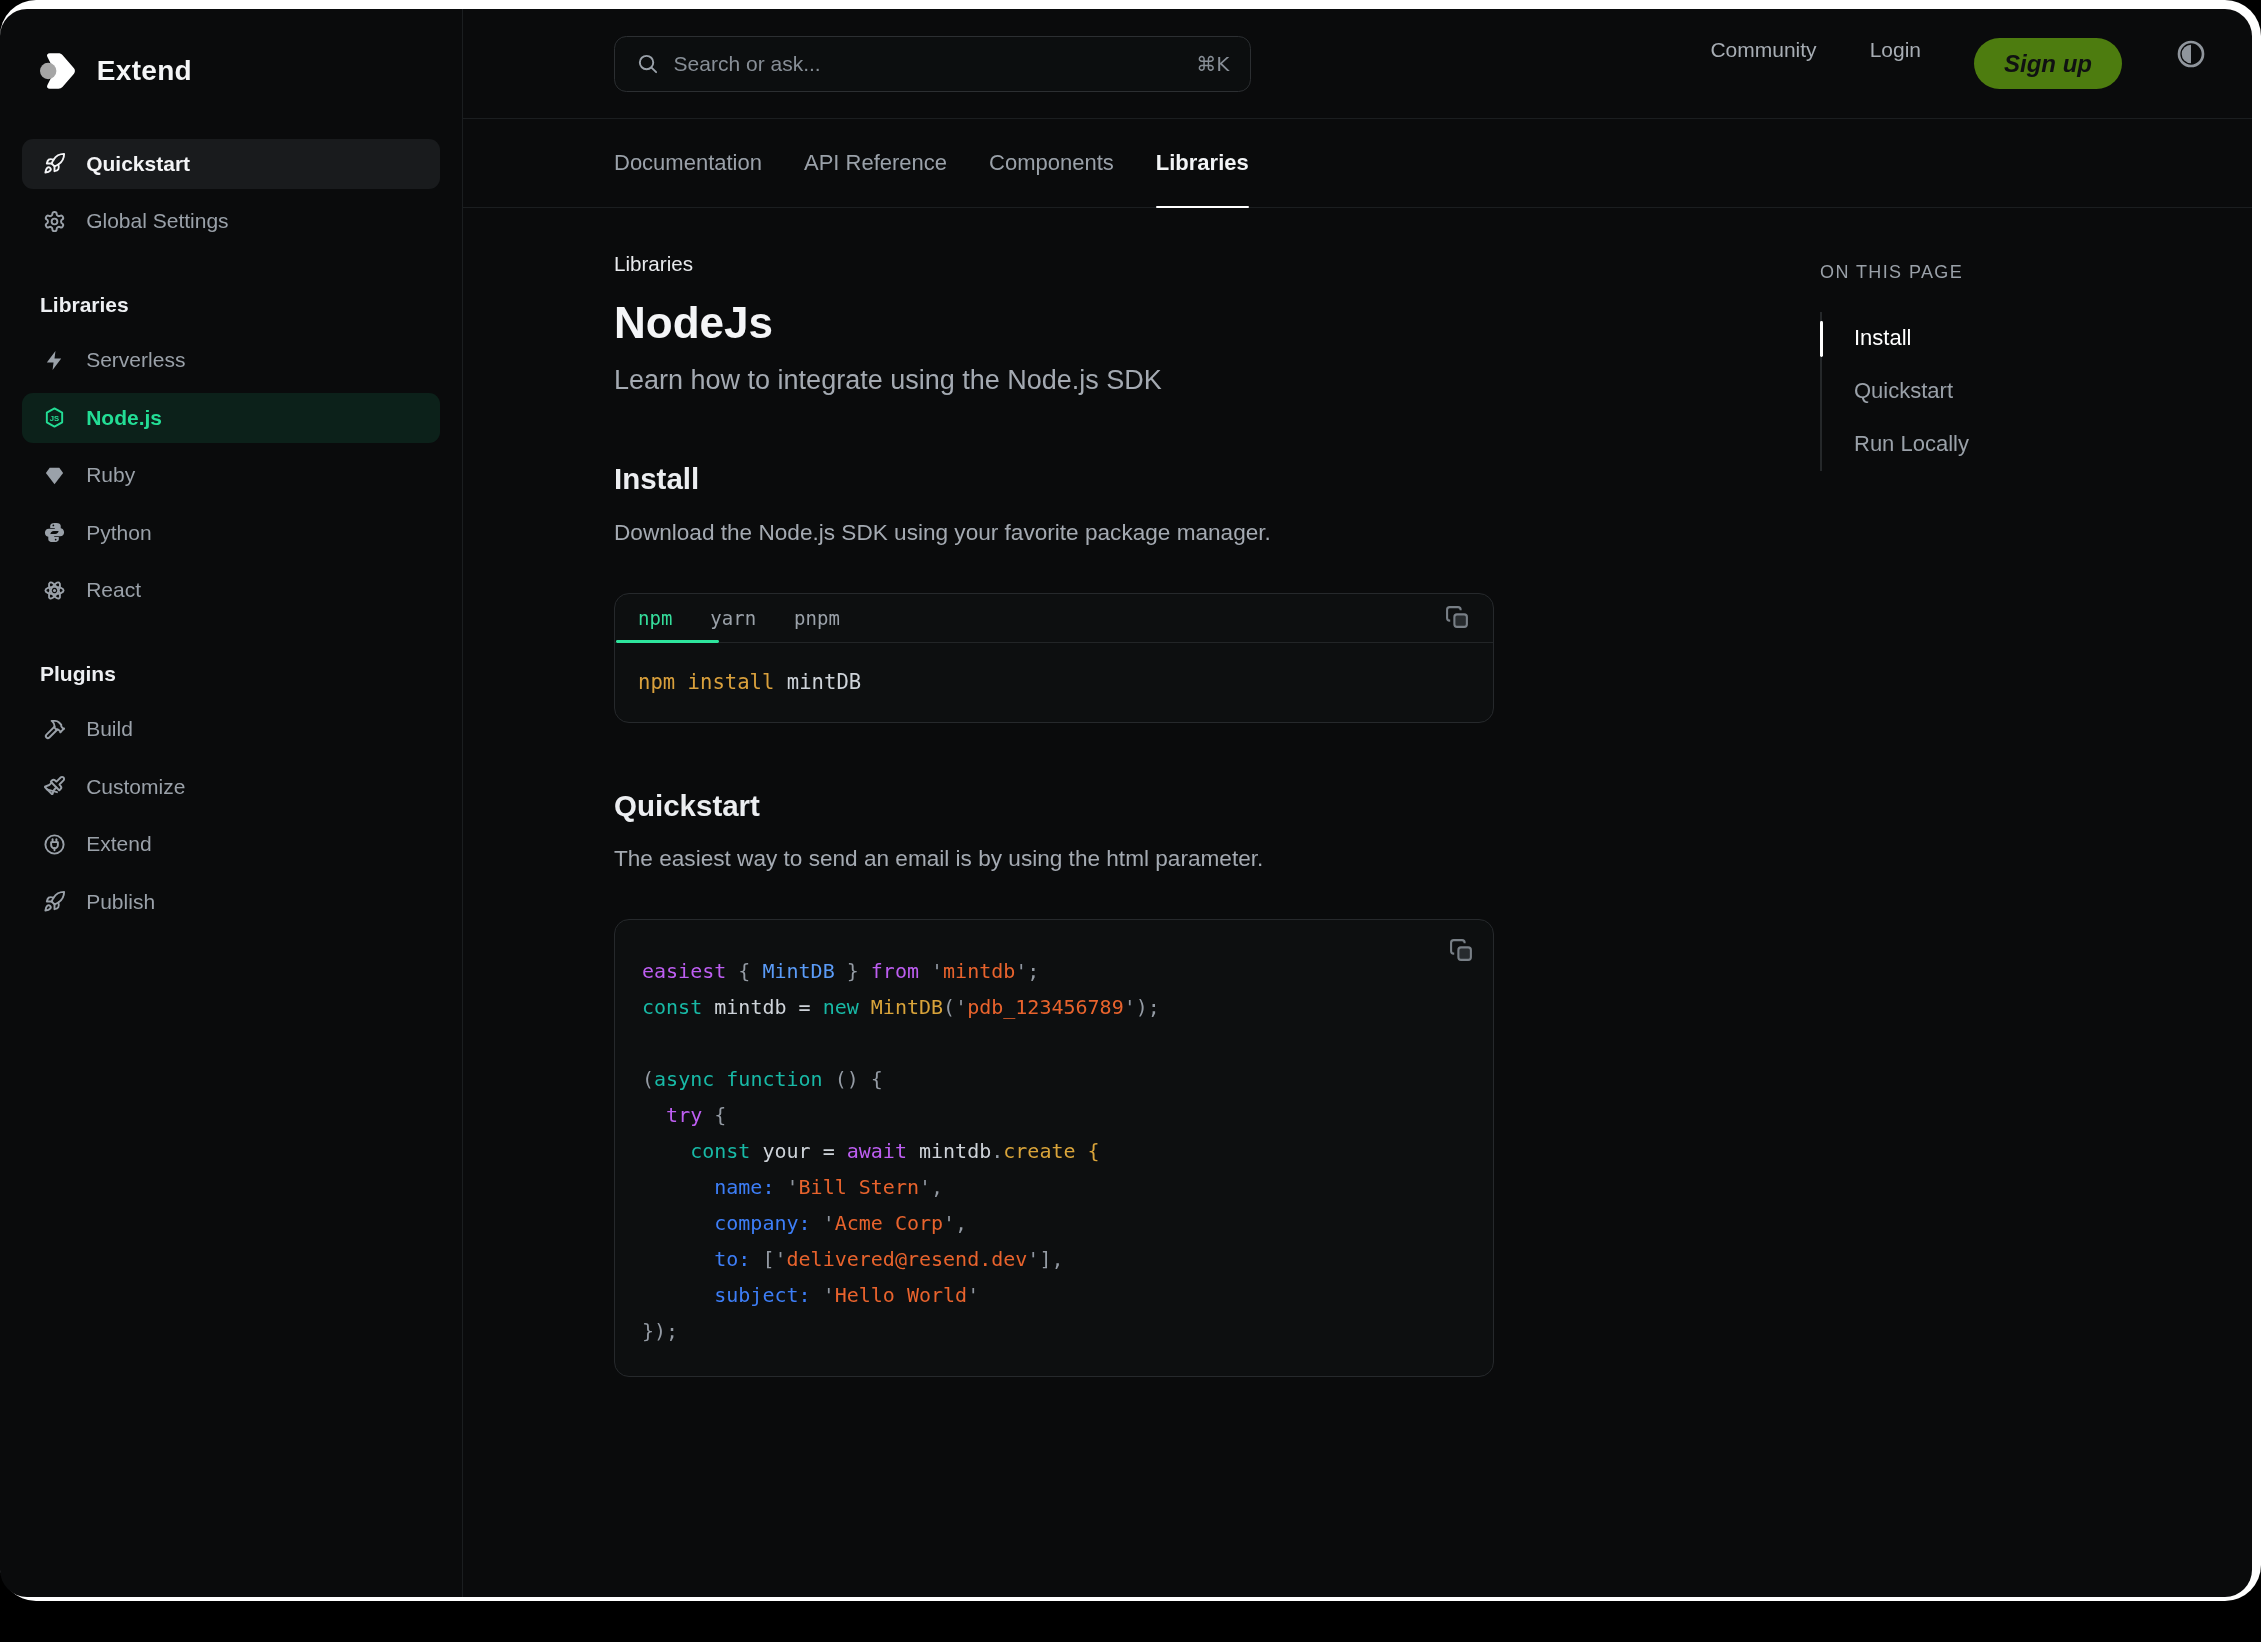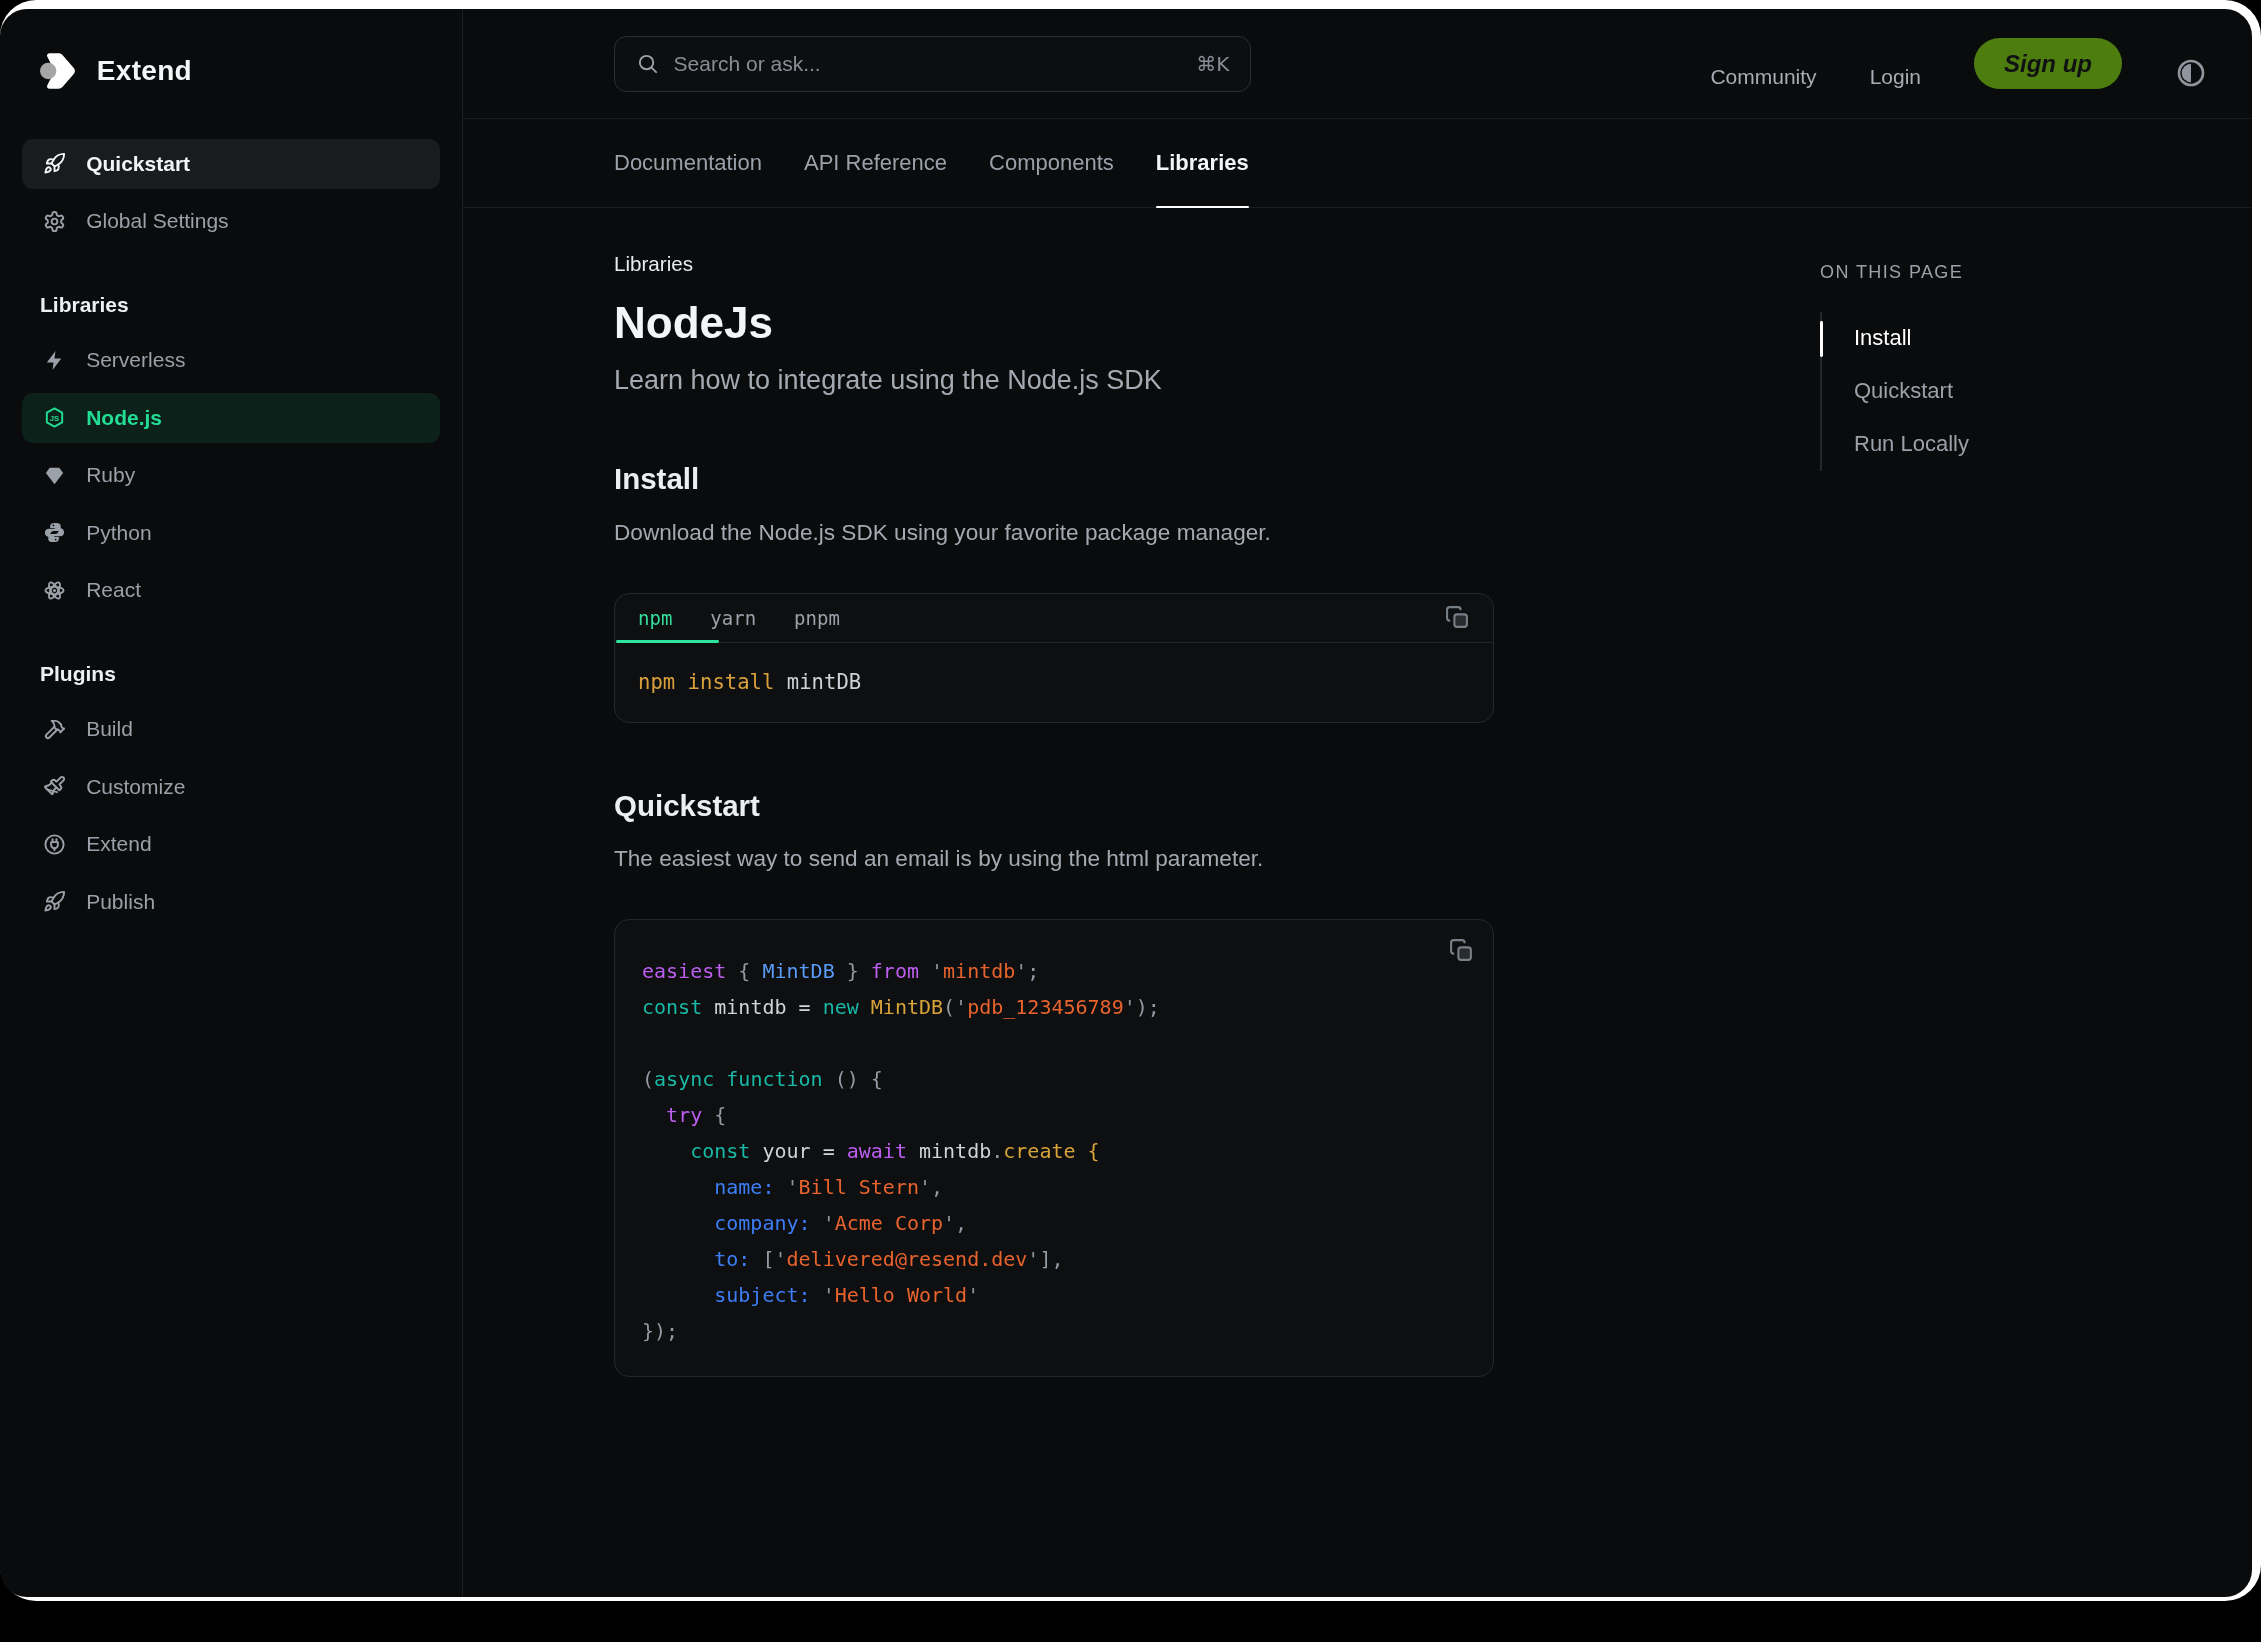--- a/index.html
+++ b/index.html
@@ -23,21 +23,21 @@
   .icon-fill-gray { fill:#9aa1a9; stroke:none; }
   .icon-green { stroke:#23dd95; fill:none; stroke-width:2; stroke-linecap:round; stroke-linejoin:round; }
 
   
   .main { flex:1; display:flex; flex-direction:column; min-width:0; }
   .topbar { height:110px; border-bottom:1.4px solid #1b1e20; display:flex; align-items:center; padding:0 45px 0 151px; }
   .search-box { width:637px; height:56px; border:1.4px solid #2c2f32; background:#0c0e0f; border-radius:12.3px; display:flex; align-items:center; padding:0 20.6px; gap:15px; cursor:text;justify-content:flex-end; }
   .search-box svg { width:23px; height:23px; }
   .search-placeholder { font-size:21px; color:#878e96; flex:1; }
   .search-kbd { font-size:20px; color:#878e96; font-family:"DejaVu Sans", sans-serif; }
-  .top-links { display:flex; align-items:flex-end; gap:53px; margin-left:auto; }
+  .top-links { display:flex; align-items:flex-start; gap:53px; margin-left:auto; }
   .top-link { font-size:21px; color:#a7adb4; cursor:pointer; }
   .signup-btn { margin-left:0; background:#4d7c0f; color:#101112; font-size:24px; font-weight:600; padding:11.6px 30px; border-radius:685px; border:none; cursor:pointer;font-style:italic; }
   .theme-toggle { width:32px; height:32px; cursor:pointer; }
 
   .tabrow { height:89px; border-bottom:1.4px solid #1b1e20; display:flex; gap:42px; padding-left:151px; }
   .tab { height:100%; display:flex; align-items:center; font-size:22px; color:#9aa1a9; position:relative; cursor:pointer; }
   .tab.active { color:#f2f4f6; font-weight:600; }
   .tab.active::after { content:""; position:absolute; left:0; right:0; bottom:-1.4px; height:2.7px; background:#fff; border-radius:1.4px; }
 
   

